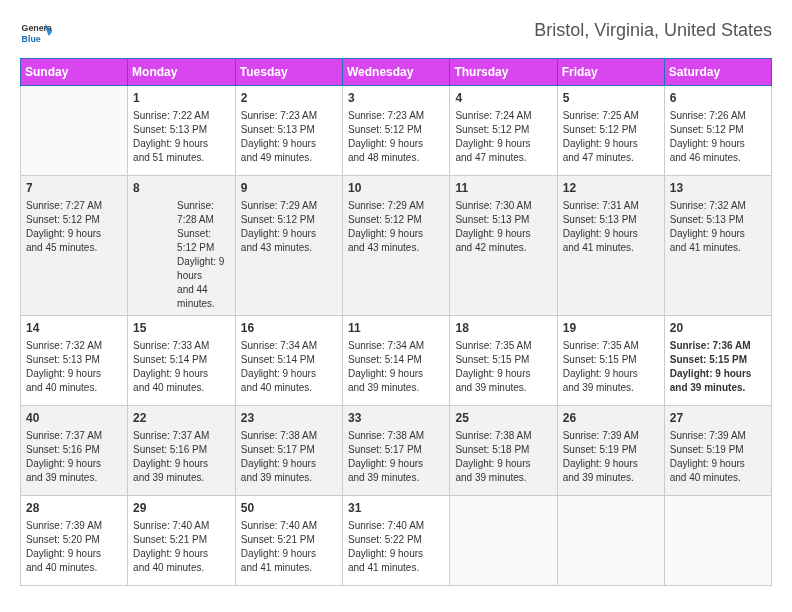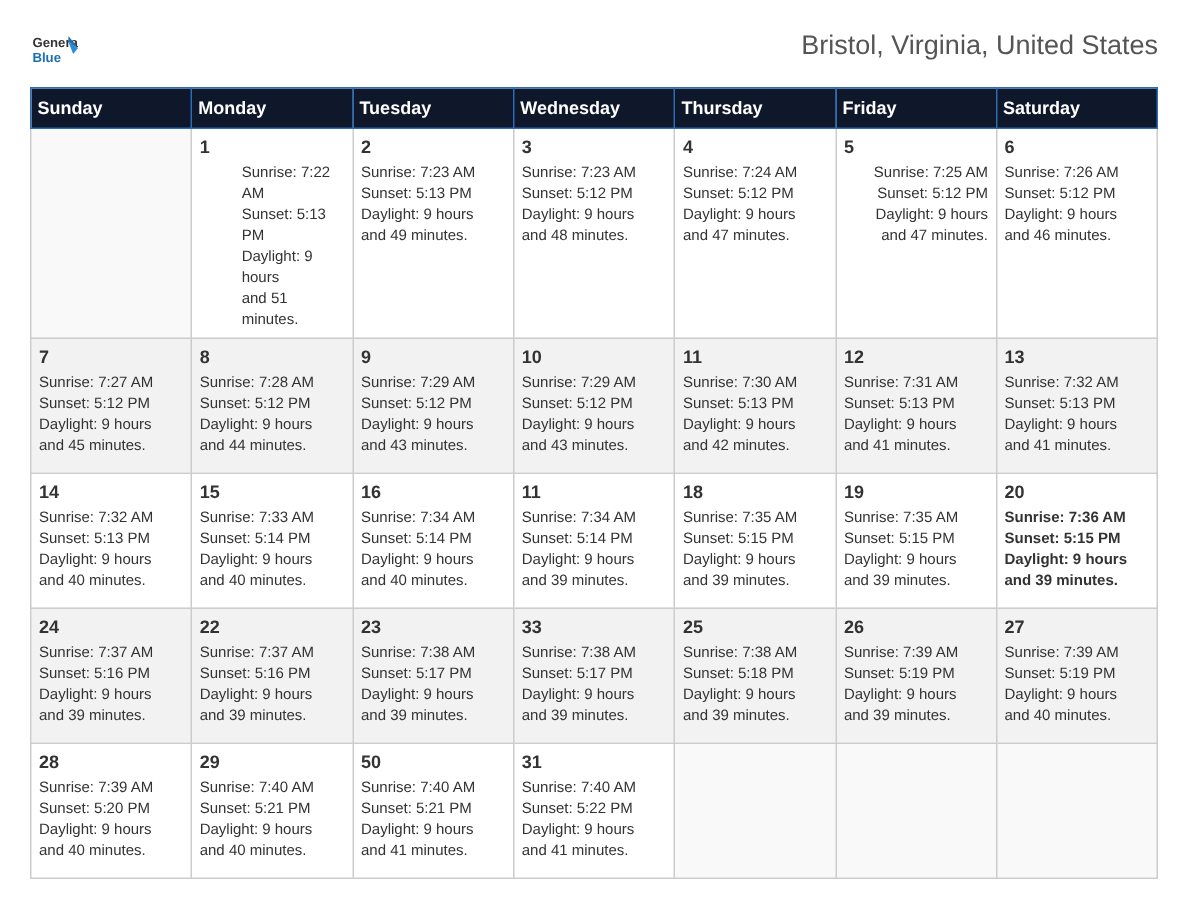--- a/index.html
+++ b/index.html
@@ -36,21 +36,21 @@
     .location {
       font-size: 18px;
       color: #555;
     }
     .calendar {
       width: 100%;
       border-collapse: collapse;
       font-size: 11px;
     }
     .calendar thead tr th {
-      background-color: #0f172a;
+      background-color: #d946ef;
       color: white;
       padding: 6px 4px;
       text-align: left;
       font-size: 12px;
       font-weight: bold;
       border: 1px solid #2b6cb8;
     }
     .calendar tbody tr td {
       vertical-align: top;
       padding: 4px 5px;
@@ -112,21 +112,21 @@
         <th>Thursday</th>
         <th>Friday</th>
         <th>Saturday</th>
       </tr>
   </thead>
   <tbody id="calendar-body">
   <tr class="normal-row">
         <td class="empty"></td>
         <td>
           <span class="day-number">1</span>
-          <div class="day-info" style="white-space: pre-line; margin-left: 28px;">Sunrise: 7:22 AM
+          <div class="day-info" style="white-space: pre-line;">Sunrise: 7:22 AM
 Sunset: 5:13 PM
 Daylight: 9 hours
 and 51 minutes.</div>
         </td>
         <td>
           <span class="day-number">2</span>
           <div class="day-info" style="white-space: pre-line;">Sunrise: 7:23 AM
 Sunset: 5:13 PM
 Daylight: 9 hours
 and 49 minutes.</div>
@@ -140,21 +140,21 @@
         </td>
         <td>
           <span class="day-number">4</span>
           <div class="day-info" style="white-space: pre-line;">Sunrise: 7:24 AM
 Sunset: 5:12 PM
 Daylight: 9 hours
 and 47 minutes.</div>
         </td>
         <td>
           <span class="day-number">5</span>
-          <div class="day-info" style="white-space: pre-line; text-align: right;">Sunrise: 7:25 AM
+          <div class="day-info" style="white-space: pre-line;">Sunrise: 7:25 AM
 Sunset: 5:12 PM
 Daylight: 9 hours
 and 47 minutes.</div>
         </td>
         <td>
           <span class="day-number">6</span>
           <div class="day-info" style="white-space: pre-line;">Sunrise: 7:26 AM
 Sunset: 5:12 PM
 Daylight: 9 hours
 and 46 minutes.</div>
@@ -163,21 +163,21 @@
       <tr class="alt-row">
         <td>
           <span class="day-number">7</span>
           <div class="day-info" style="white-space: pre-line;">Sunrise: 7:27 AM
 Sunset: 5:12 PM
 Daylight: 9 hours
 and 45 minutes.</div>
         </td>
         <td>
           <span class="day-number">8</span>
-          <div class="day-info" style="white-space: pre-line;">Sunrise: 7:28 AM
+          <div class="day-info" style="white-space: pre-line; margin-left: 44px;">Sunrise: 7:28 AM
 Sunset: 5:12 PM
 Daylight: 9 hours
 and 44 minutes.</div>
         </td>
         <td>
           <span class="day-number">9</span>
           <div class="day-info" style="white-space: pre-line;">Sunrise: 7:29 AM
 Sunset: 5:12 PM
 Daylight: 9 hours
 and 43 minutes.</div>
@@ -257,21 +257,21 @@
         <td>
           <span class="day-number">20</span>
           <div class="day-info" style="white-space: pre-line; font-weight: bold;">Sunrise: 7:36 AM
 Sunset: 5:15 PM
 Daylight: 9 hours
 and 39 minutes.</div>
         </td>
       </tr>
       <tr class="alt-row">
         <td>
-          <span class="day-number">24</span>
+          <span class="day-number">40</span>
           <div class="day-info" style="white-space: pre-line;">Sunrise: 7:37 AM
 Sunset: 5:16 PM
 Daylight: 9 hours
 and 39 minutes.</div>
         </td>
         <td>
           <span class="day-number">22</span>
           <div class="day-info" style="white-space: pre-line;">Sunrise: 7:37 AM
 Sunset: 5:16 PM
 Daylight: 9 hours

